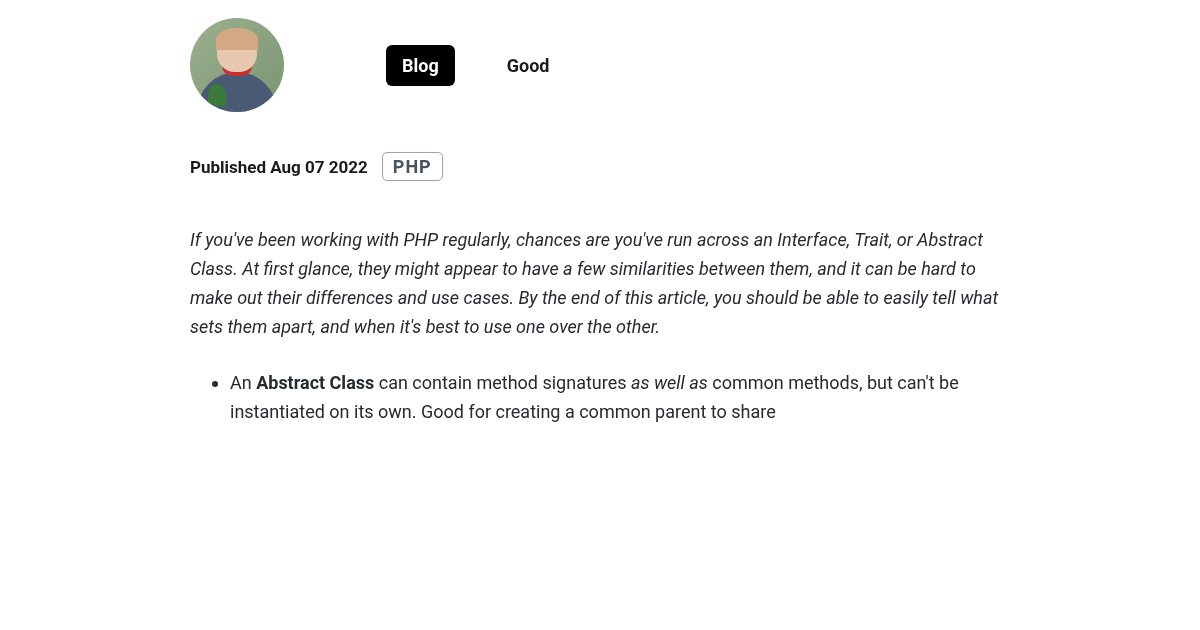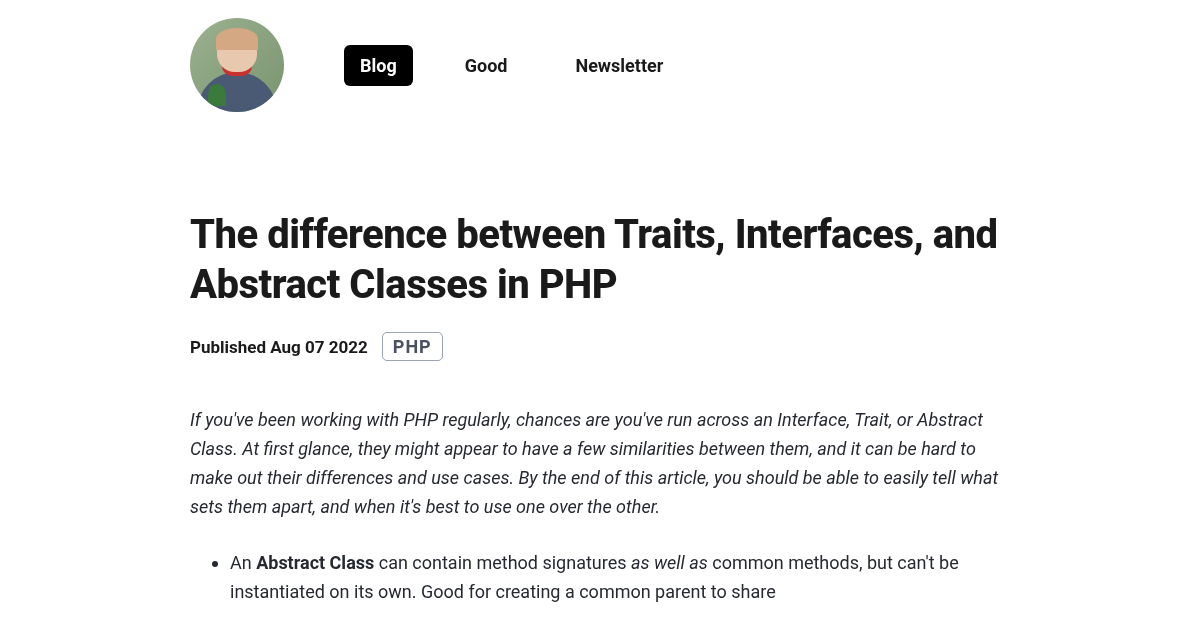--- a/index.html
+++ b/index.html
@@ -16,21 +16,21 @@
       overflow: hidden;
     }
     .container {
       max-width: 820px;
       margin: 0 auto;
       padding: 0 0px;
     }
     .header {
       display: flex;
       align-items: center;
-      gap: 60px;
+      gap: 102px;
       padding-top: 18px;
       padding-bottom: 18px;
     }
     .avatar {
       width: 94px;
       height: 94px;
       border-radius: 50%;
       background: linear-gradient(135deg, #9bb08f 0%, #7a9470 100%);
       position: relative;
       overflow: hidden;
@@ -176,25 +176,23 @@
   <header class="header">
     <div class="avatar">
       <div class="avatar-body"></div>
       <div class="avatar-collar"></div>
       <div class="avatar-person"></div>
       <div class="avatar-plant"></div>
     </div>
     <nav class="nav">
       <a class="nav-link active">Blog</a>
       <a class="nav-link">Good</a>
-      <a class="nav-link">Newsletter</a>
     </nav>
   </header>
 
-  <h1 class="article-title">The difference between Traits, Interfaces, and Abstract Classes in PHP</h1>
 
   <div class="meta-row">
     <span class="published">Published Aug 07 2022</span>
     <span class="tag">PHP</span>
   </div>
 
   <p class="intro">If you've been working with PHP regularly, chances are you've run across an Interface, Trait, or Abstract Class. At first glance, they might appear to have a few similarities between them, and it can be hard to make out their differences and use cases. By the end of this article, you should be able to easily tell what sets them apart, and when it's best to use one over the other.</p>
 
 
   <ul class="tldr-list">

